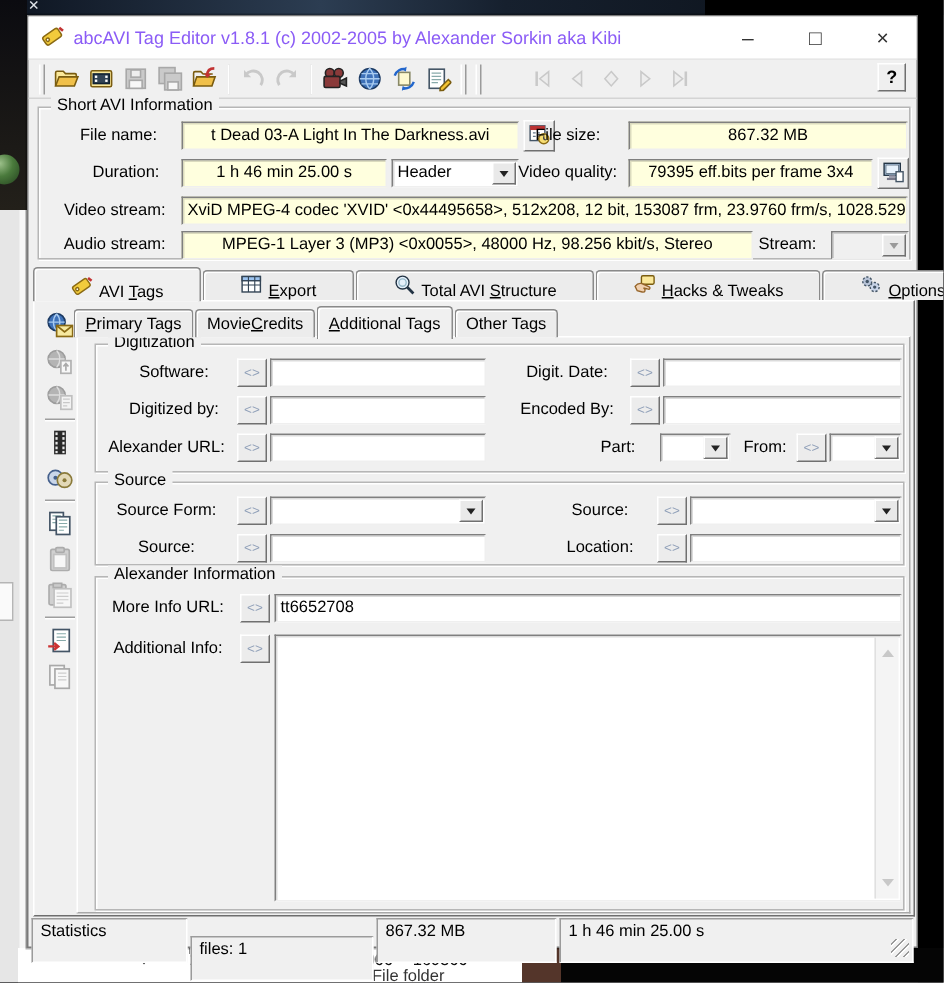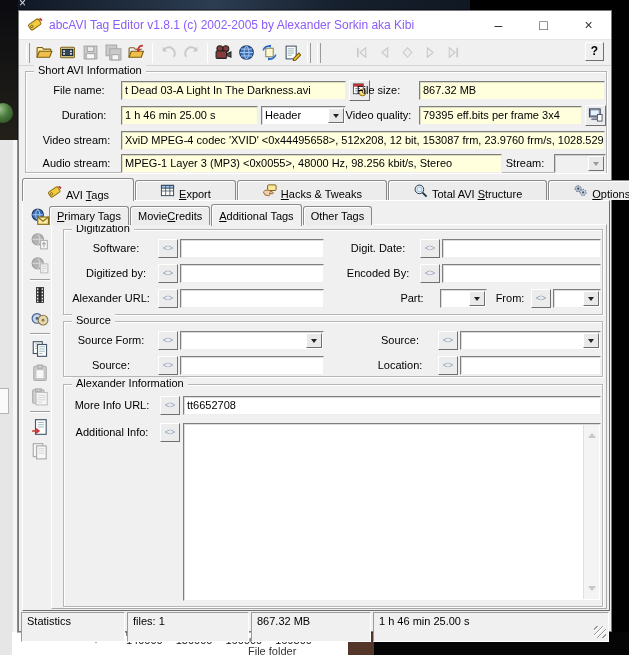--- a/index.html
+++ b/index.html
@@ -41,21 +41,21 @@
   .nav-gap{width:26px;}
   .tb-btn{width:23px;height:22px;display:flex;align-items:center;justify-content:center;}
   .tb-btn svg{width:17px;height:17px;}
   .disabled svg{filter:grayscale(1) opacity(.45);}
   .help-btn{right:7px;top:31px;width:19px;height:19px;background:#efefef;border:1px solid;border-color:#fff #6f6f6f #6f6f6f #fff;text-align:center;font-weight:bold;font-size:12px;line-height:16px;}
 
   .grp{border:1px solid #b6b6b6;box-shadow:inset 1px 1px 0 #fff,1px 1px 0 #fff;}
   .grp-label{position:absolute;top:-8px;left:8px;background:#f0f0f0;padding:0 4px;white-space:nowrap;}
   .lbl{height:14px;text-align:center;white-space:nowrap;}
   .fld{height:19px;background:#fff;border:1px solid;border-color:#7f7f7f #efefef #efefef #7f7f7f;box-shadow:inset 1px 1px 0 rgba(0,0,0,.14);padding:2px 3px;white-space:nowrap;overflow:hidden;}
-  .yellow{background:#ffffde;}
+  .yellow{background:#ffffde;text-align:center;}
   .combo{padding-right:18px;}
   .arrow-btn{position:absolute;right:1px;top:1px;bottom:1px;width:16px;background:#e9e9e9;border:1px solid;border-color:#fff #707070 #707070 #fff;display:flex;align-items:center;justify-content:center;}
   .arr{width:0;height:0;border:3.5px solid transparent;border-top:4.5px solid #222;margin-top:4px;}
   .dis{background:#f0f0f0;}
   .dis .arr{border-top-color:#9a9a9a;}
   .tagbtn{width:20px;height:19px;background:#ececec;border:1px solid;border-color:#fff #707070 #707070 #fff;color:#8f9fb8;font-size:9px;text-align:center;line-height:16px;}
   .sqbtn{width:21px;height:21px;background:#ececec;border:1px solid;border-color:#fff #707070 #707070 #fff;display:flex;align-items:center;justify-content:center;}
   .sqbtn svg{width:15px;height:15px;}
 
   .tabs{left:3px;top:166px;display:flex;align-items:flex-end;height:23px;z-index:2;}
@@ -73,21 +73,21 @@
   .li-sep{width:20px;height:2px;border-top:1px solid #9e9e9e;border-bottom:1px solid #fff;margin:2px 0;}
 
   .ta{background:#fff;border:1px solid;border-color:#7f7f7f #efefef #efefef #7f7f7f;box-shadow:inset 1px 1px 0 rgba(0,0,0,.14);}
   .ta-sb{position:absolute;right:1px;top:1px;bottom:1px;width:16px;background:#f4f4f4;border-left:1px solid #e0e0e0;}
   .sb-up,.sb-dn{position:absolute;left:4px;width:0;height:0;border:4px solid transparent;}
   .sb-up{top:4px;border-bottom:5px solid #c8c8c8;}
   .sb-dn{bottom:4px;border-top:5px solid #c8c8c8;}
 
   .statusbar{left:2px;top:601px;width:588px;height:19px;display:flex;gap:2px;}
   .sp{height:30px;border:1px solid;border-color:#9b9b9b #fff #fff #9b9b9b;padding:2px 5px;white-space:nowrap;overflow:hidden;background:#f0f0f0;position:relative;}
-  .sp:nth-child(1){width:104px;}.sp:nth-child(2){width:122px;}.sp:nth-child(3){width:120px;}.sp:nth-child(4){flex:1;}
+  .sp:nth-child(1){width:104px;}.sp:nth-child(2){width:122px;margin-top:12px;}.sp:nth-child(3){width:120px;}.sp:nth-child(4){flex:1;}
   .resize-grip{position:absolute;right:2px;bottom:3px;width:12px;height:12px;background:repeating-linear-gradient(135deg,transparent 0 2px,#9a9a9a 2px 3px,#fff 3px 4px);}
   u{text-decoration:underline;}
 </style>
 </head>
 <body>
 
 <div id="screen">
 
   <div class="abs bg-top"></div>
   <div class="abs bg-top-black"></div>
@@ -309,32 +309,32 @@
         <div class="tab">
           <span><svg viewBox="0 0 16 16">
               <rect x="1.5" y="2.5" width="13" height="11" fill="#fff" stroke="#334455"></rect>
               <rect x="1.5" y="2.5" width="13" height="3" fill="#9CC3EF" stroke="#334455"></rect>
               <path d="M1.5 8.5h13M6 2.5v11M10.5 2.5v11" stroke="#334455" stroke-width=".8"></path>
             </svg></span>
           <span><u>E</u>xport</span>
         </div>
         <div class="tab">
           <span><svg viewBox="0 0 16 16">
-              <rect x="6" y="2" width="9" height="6" rx="1" fill="#FBE89A" stroke="#7A5C10"></rect>
-              <path d="M1.5 9.5c1.5-2 4-2.5 6-1.5l4 1.8c1 .5.5 2-.7 1.7L7.5 10.6c2 1.4 1 3.4-1 2.9L3 12.6Z" fill="#F0D0B0" stroke="#96652A"></path>
-            </svg></span>
-          <span><u>H</u>acks &amp; Tweaks</span>
-        </div>
-        <div class="tab">
-          <span><svg viewBox="0 0 16 16">
               <circle cx="6.8" cy="6.8" r="4.6" fill="#E4F0FB" stroke="#223344"></circle>
               <circle cx="6.8" cy="6.8" r="2.6" fill="none" stroke="#99BBCC"></circle>
               <path d="M10.2 10.2L14.5 14.5" stroke="#223344" stroke-width="2"></path>
             </svg></span>
           <span>Total AVI <u>S</u>tructure</span>
+        </div>
+        <div class="tab">
+          <span><svg viewBox="0 0 16 16">
+              <rect x="6" y="2" width="9" height="6" rx="1" fill="#FBE89A" stroke="#7A5C10"></rect>
+              <path d="M1.5 9.5c1.5-2 4-2.5 6-1.5l4 1.8c1 .5.5 2-.7 1.7L7.5 10.6c2 1.4 1 3.4-1 2.9L3 12.6Z" fill="#F0D0B0" stroke="#96652A"></path>
+            </svg></span>
+          <span><u>H</u>acks &amp; Tweaks</span>
         </div>
         <div class="tab">
           <span><svg viewBox="0 0 16 16">
               <circle cx="5.5" cy="6" r="3.2" fill="#B8C4D8" stroke="#445566" stroke-dasharray="1.6 1.2"></circle>
               <circle cx="5.5" cy="6" r="1.2" fill="#445566"></circle>
               <circle cx="10.8" cy="10" r="3.2" fill="#C8D4E8" stroke="#445566" stroke-dasharray="1.6 1.2"></circle>
               <circle cx="10.8" cy="10" r="1.2" fill="#445566"></circle>
             </svg></span>
           <span><u>O</u>ptions</span>
         </div>

